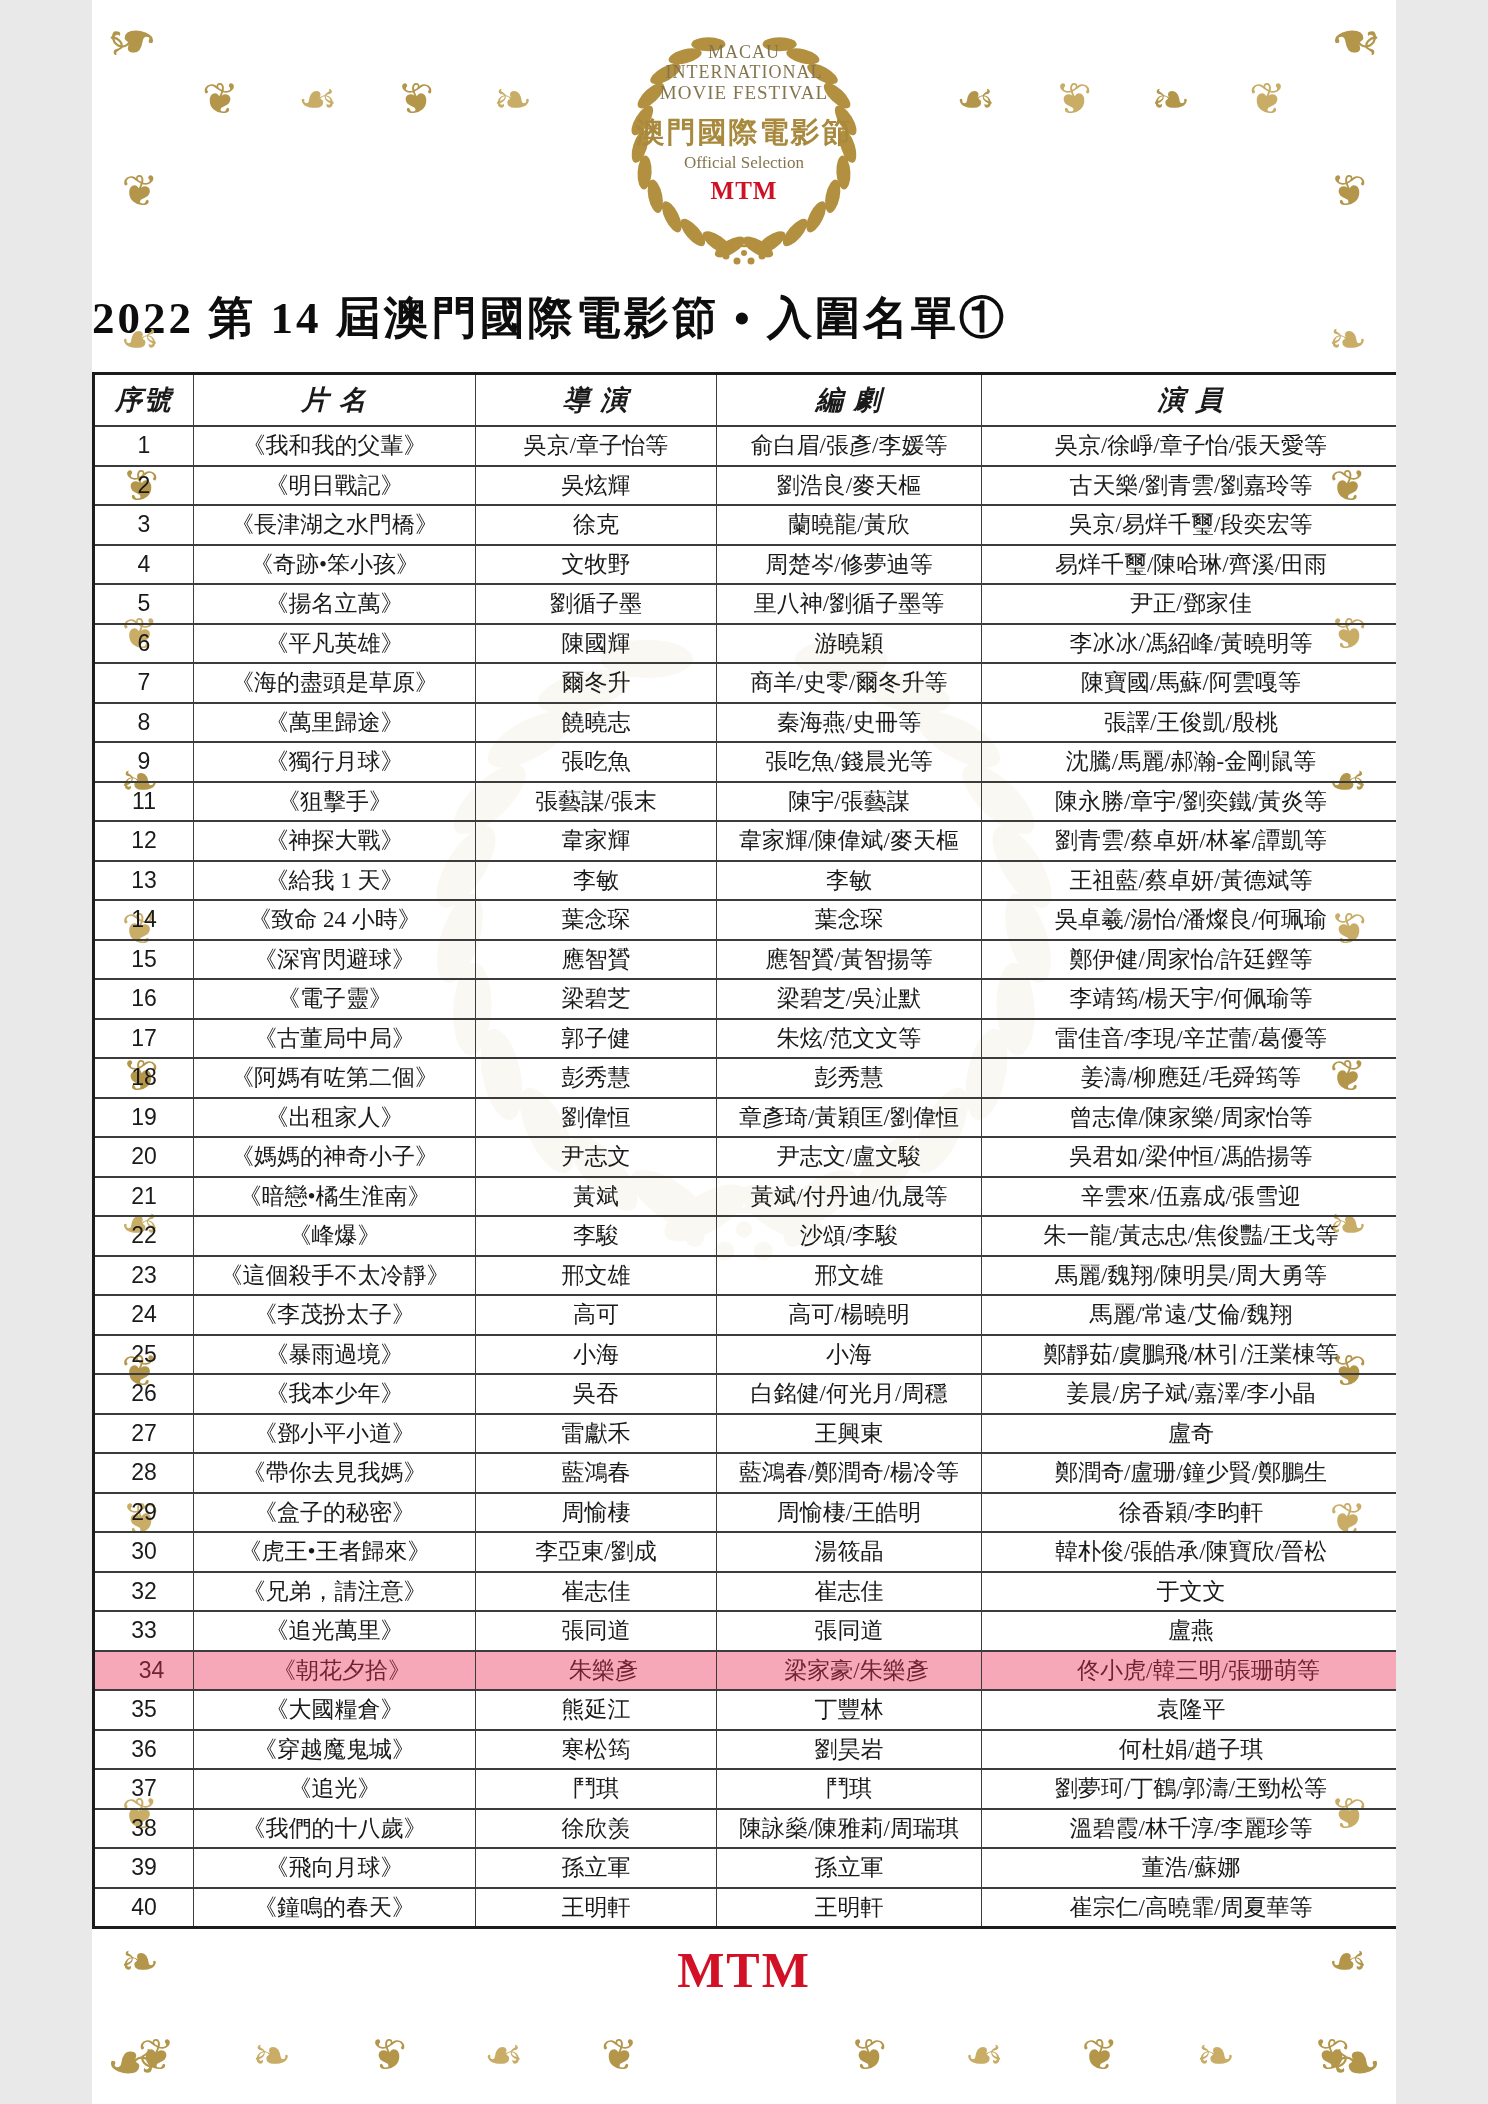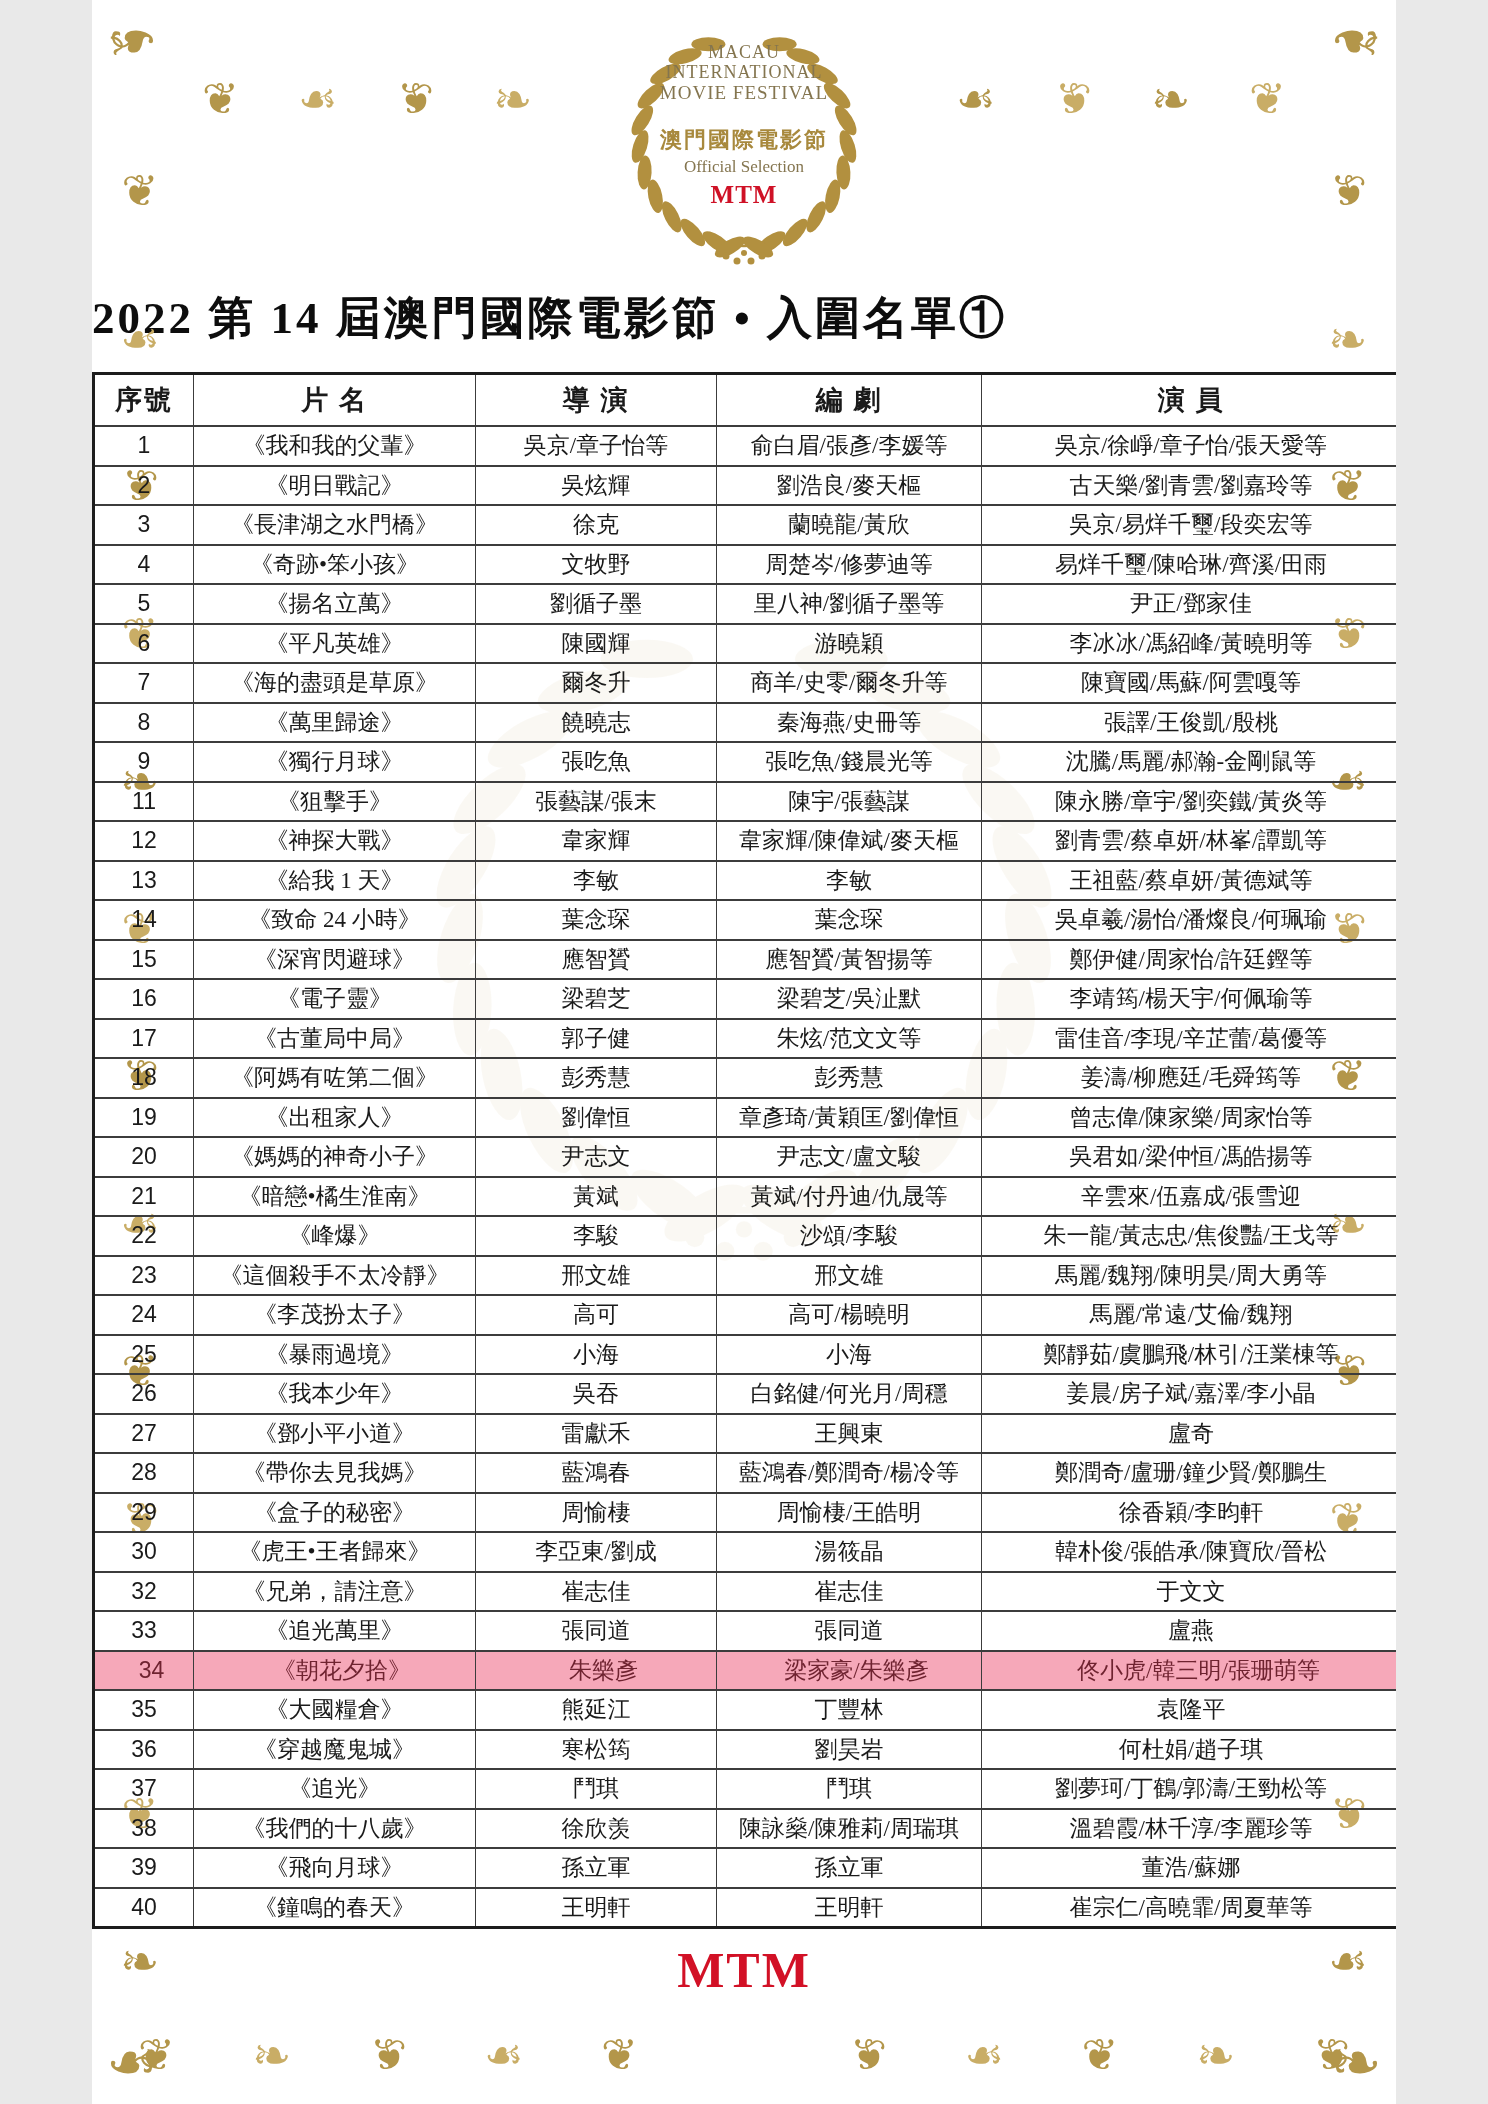--- a/index.html
+++ b/index.html
@@ -32,41 +32,41 @@
   .corner.tl{top:10px;left:14px;transform:rotate(180deg) scaleX(-1);}
   .corner.tr{top:10px;right:14px;transform:rotate(180deg);}
   .corner.bl{bottom:10px;left:14px;transform:scaleX(-1);}
   .corner.br{bottom:10px;right:14px;}
   
   .logo-block{position:relative;width:310px;height:252px;margin:16px auto 0;}
   .logo-block svg.wreath{position:absolute;left:0;top:0;width:310px;height:252px;}
   .logo-text{position:relative;text-align:center;padding-top:26px;line-height:1.12;}
   .logo-l1,.logo-l2,.logo-l3{font-size:18px;letter-spacing:1px;color:#84754f;}
   .logo-l3{font-size:19px;text-align:center;}
-  .logo-cn{font-size:22px;font-weight:bold;color:#a8893d;letter-spacing:2px;margin-top:24px;font-family:Liberation Serif, serif;}
+  .logo-cn{font-size:29px;font-weight:bold;color:#a8893d;letter-spacing:2px;margin-top:12px;font-family:Liberation Serif, serif;}
   .logo-sub{font-size:17px;color:#84754f;margin-top:5px;}
   .logo-mtm{font-size:25px;font-weight:bold;color:#cf1126;margin-top:5px;letter-spacing:1px;}
   
   .watermark{position:absolute;left:50%;top:44%;transform:translate(-50%,-50%);opacity:0.055;pointer-events:none;}
   
   .main-title{
     text-align:left;font-size:45px;font-weight:bold;color:#0d0d0d;
     margin-top:20px;letter-spacing:3px;
   }
   
   table.sel{
     width:1308px;margin:24px auto 0;border-collapse:collapse;table-layout:fixed;
     border:3px solid #1c1c1c;position:relative;
   }
   table.sel th,table.sel td{
     border:1.5px solid #3c3c3c;border-top-width:2.4px;border-bottom-width:2.4px;
     text-align:center;vertical-align:middle;
     padding:0 4px;white-space:nowrap;overflow:hidden;
   }
-  table.sel th{height:50px;font-size:27px;font-weight:bold;letter-spacing:2px;}
+  table.sel th{height:50px;font-size:27px;font-weight:bold;letter-spacing:2px;font-style:italic;}
   table.sel td{height:37.5px;font-size:23px;}
   td.col-no{font-family:"Liberation Sans","DejaVu Sans",sans-serif;font-size:22px;}
   tr.highlight td{background:#f6a8b9;color:#6f2330;padding-left:19px;}
   
   .footer-mtm{
     text-align:center;font-size:50px;font-weight:bold;color:#d21126;
     margin-top:12px;letter-spacing:2px;
   }
 </style>
 </head>

